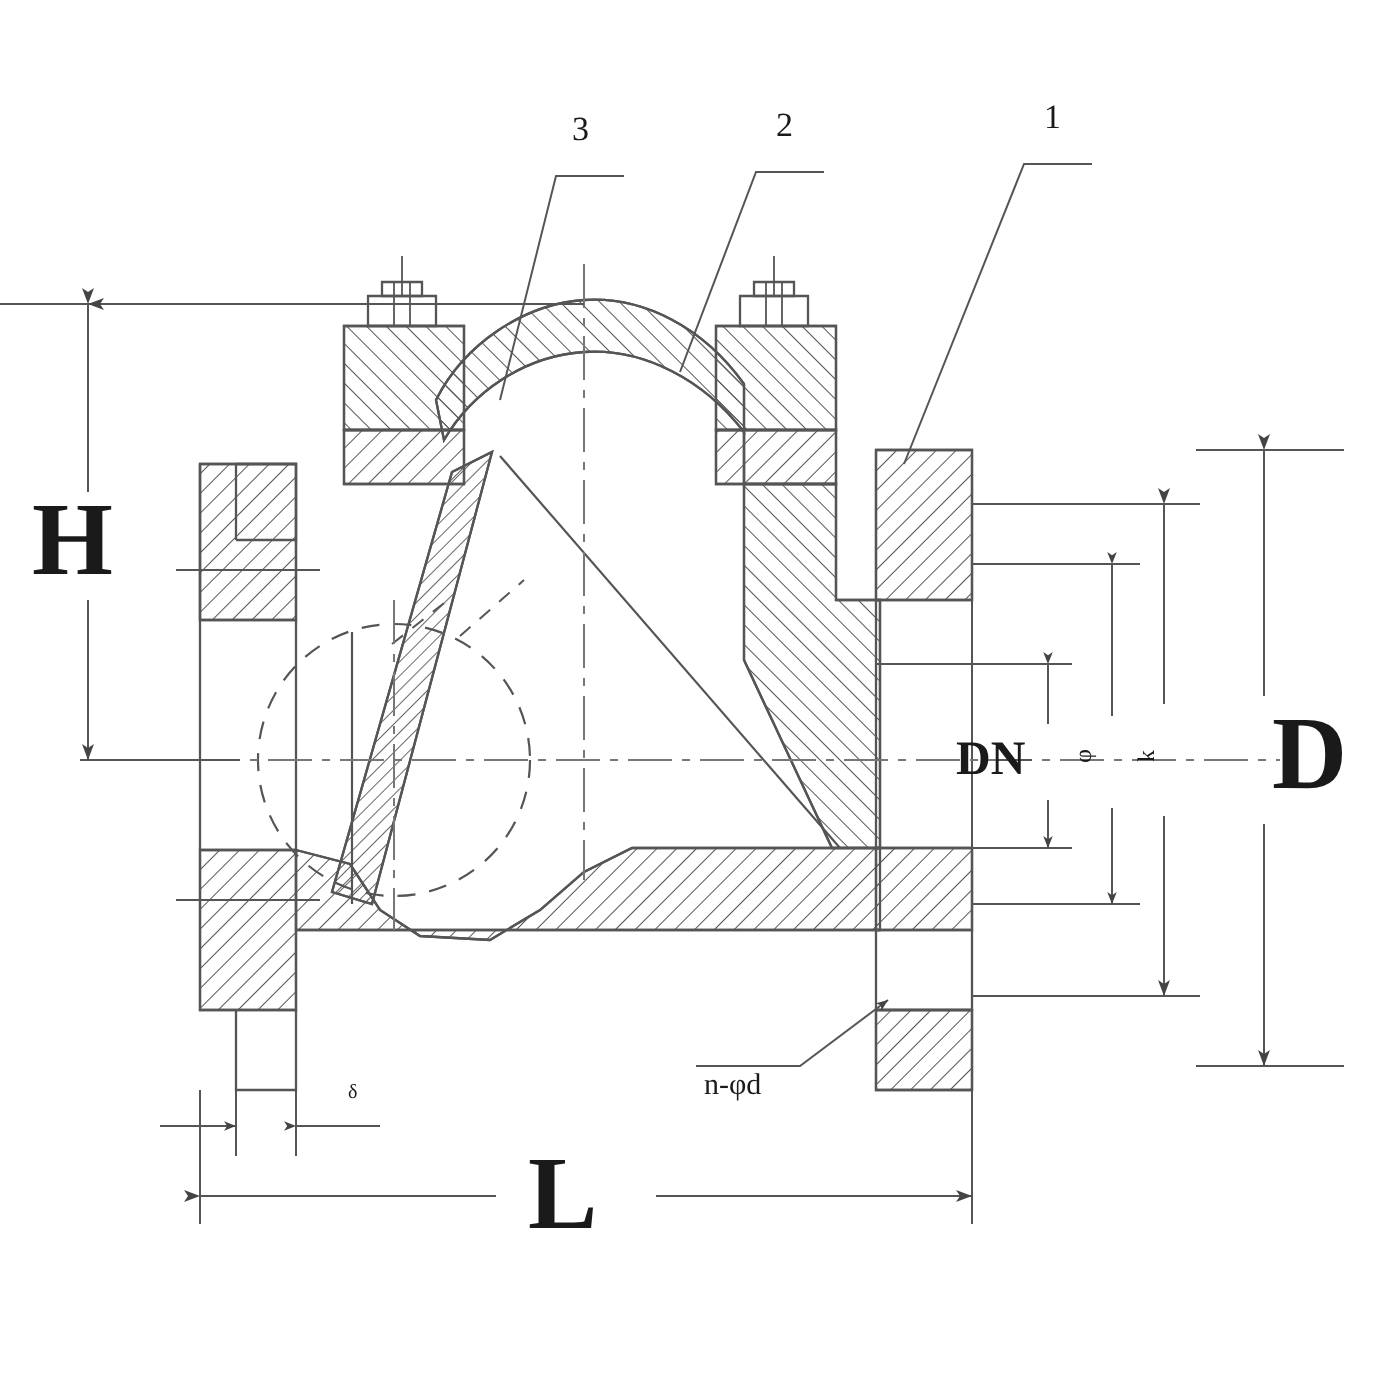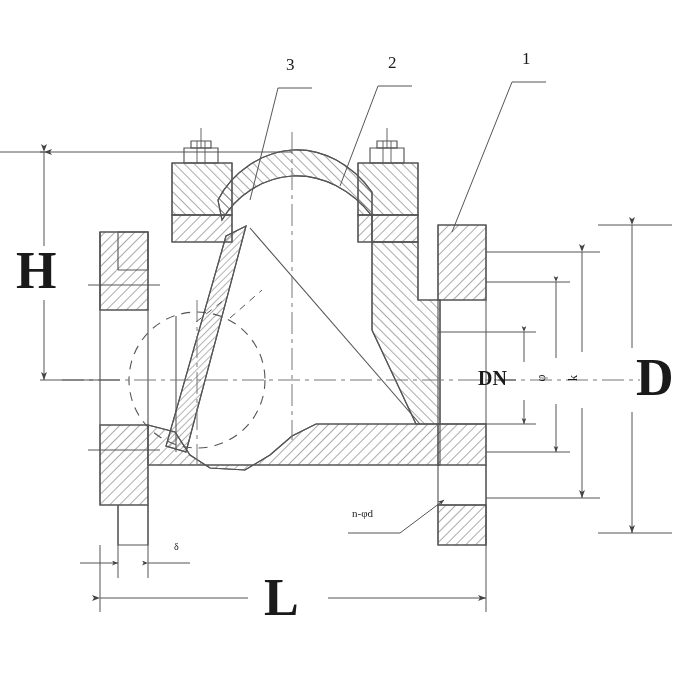--- a/index.html
+++ b/index.html
@@ -1,21 +1,21 @@
 <!DOCTYPE html>
 <html><head>
 <meta charset="utf-8">
 <style>
   html,body{margin:0;padding:0;background:#ffffff;}
   body{width:700px;height:700px;font-family:"Liberation Serif",serif;overflow:hidden;}
   #stage{position:relative;width:700px;height:700px;background:#fff;}
   svg{position:absolute;left:0;top:0;}
   .lbl{position:absolute;color:#1a1a1a;user-select:none;}
   .dim-big{font-family:"Liberation Serif",serif;font-weight:bold;font-size:52px;line-height:1;}
-  .dim-mid{font-family:"Liberation Serif",serif;font-weight:bold;font-size:20px;line-height:1;}
+  .dim-mid{font-family:"Liberation Serif",serif;font-weight:bold;font-size:24px;line-height:1;}
   .dim-sm{font-family:"Liberation Serif",serif;font-size:12px;line-height:1;}
   .dim-xs{font-family:"Liberation Serif",serif;font-size:10px;line-height:1;}
   .callout{font-family:"Liberation Serif",serif;font-size:17px;line-height:1;}
   .rot{transform:rotate(-90deg);transform-origin:center center;display:inline-block;}
 </style>
 </head>
 <body>
 
 <div id="stage">
 
@@ -227,21 +227,21 @@
 <div class="lbl dim-sm" style="left:538px; top:372px;">
   <span class="rot">φ</span>
 </div>
 
 <div class="lbl dim-sm" style="left:570px; top:372px;">
   <span class="rot">k</span>
 </div>
 
 <div class="lbl dim-xs" style="left:174px; top:542px;">δ</div>
 
-<div class="lbl dim-xs" style="left:352px; top:508px; font-size:11px;">n-φd</div>
+<div class="lbl dim-xs" style="left:352px; top:536px; font-size:15px;">n-φd</div>
 
 <div class="lbl callout" style="left:286px; top:56px;">3</div>
 
 <div class="lbl callout" style="left:388px; top:54px;">2</div>
 
 <div class="lbl callout" style="left:522px; top:50px;">1</div>
 
 </div>
 
 </body></html>

